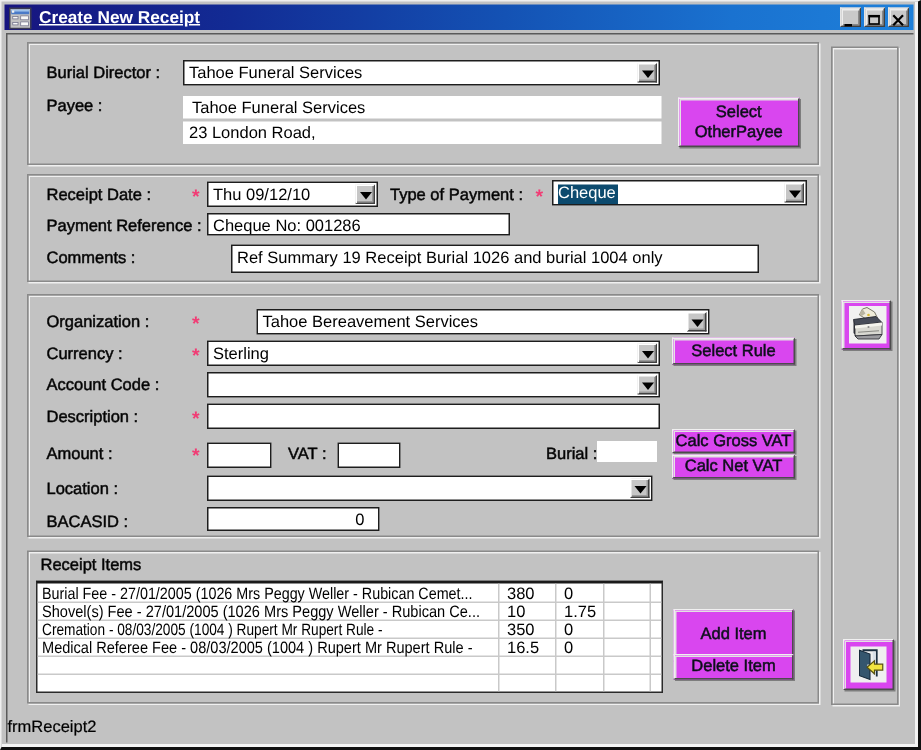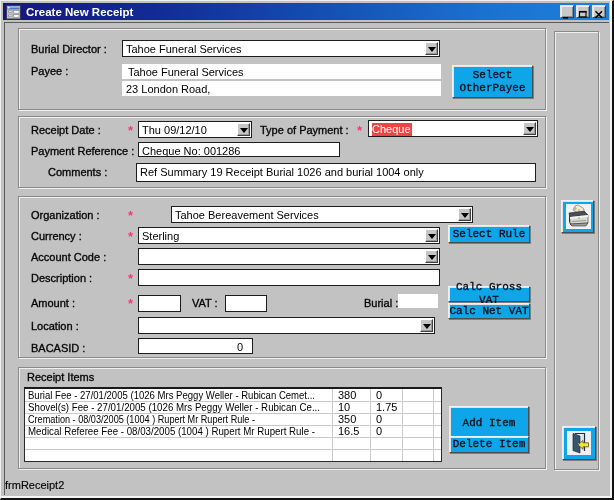--- a/index.html
+++ b/index.html
@@ -4,37 +4,37 @@
 *{margin:0;padding:0;box-sizing:border-box;}
 html,body{width:614px;height:500px;overflow:hidden;}
 body{font-family:"Liberation Sans",sans-serif;background:#c2c2c2;position:relative;}
 
 .frame{position:absolute;left:0;top:0;width:614px;height:500px;
  border-top:1px solid #efefef;border-left:1px solid #efefef;
  border-right:2px solid #101010;border-bottom:2px solid #101010;
  box-shadow:inset -2px -2px 0 #f4f4f4;}
 .title{position:absolute;left:3px;top:3px;width:606px;height:17px;
  background:linear-gradient(to right,#17157f 0%,#122b94 25%,#1452b4 55%,#1a72d0 80%,#1e80da 100%);}
-.tcap{position:absolute;left:23px;top:3px;font-size:11.5px;font-weight:bold;color:#fff;}
+.tcap{position:absolute;left:23px;top:3px;font-size:11.5px;font-weight:bold;color:#fff;text-decoration:underline;}
 .ticon{position:absolute;left:2px;top:1px;}
 .tbtn{position:absolute;top:2px;width:14px;height:13px;background:#c9c9c9;
  border:1px solid;border-color:#e4e4e4 #404040 #404040 #e4e4e4;box-shadow:inset 1px 1px 0 #ededed, inset -1px -1px 0 #8a8a8a;}
 
 .grp{position:absolute;border:1px solid #8a8a8a;box-shadow:1px 1px 0 #f0f0f0, inset 1px 1px 0 #f0f0f0;}
 .lbl{position:absolute;font-size:11px;color:#000;white-space:nowrap;-webkit-text-stroke:0.35px #111;}
 .ast{position:absolute;font-size:13px;font-weight:bold;color:#f23b74;}
 .txt{position:absolute;background:#fff;border:1px solid #1d1d1d;font-size:11px;color:#000;
  padding:2px 0 0 3px;white-space:nowrap;overflow:hidden;}
 .flat{position:absolute;background:#fff;font-size:11px;color:#000;padding:2px 0 0 6px;white-space:nowrap;overflow:hidden;}
 .dd{position:absolute;right:1px;top:1px;bottom:1px;width:13px;background:#c6c6c6;
  border:1px solid;border-color:#fff #404040 #404040 #fff;box-shadow:inset -1px -1px 0 #9a9a9a;}
 .dd:after{content:"";position:absolute;left:2px;top:4px;border:4px solid transparent;border-top:5px solid #000;border-bottom:none;}
-.btn{position:absolute;background:#0ea5e9;border:1px solid;border-color:#f0f0f0 #4c4c4c #4c4c4c #f0f0f0;
+.btn{position:absolute;background:#d946ef;border:1px solid;border-color:#f0f0f0 #4c4c4c #4c4c4c #f0f0f0;
  box-shadow:1px 1px 0 #7d7d7d, inset 1px 1px 0 #e2e2e2;
- font-size:11px;color:#0c0c1c;text-align:center;display:flex;align-items:center;justify-content:center;line-height:13px;font-family:Liberation Mono, monospace;-webkit-text-stroke:0.35px #14141f;}
+ font-size:11px;color:#0c0c1c;text-align:center;display:flex;align-items:center;justify-content:center;line-height:13px;-webkit-text-stroke:0.35px #14141f;}
 .sep{position:absolute;border:1px solid #8a8a8a;box-shadow:1px 1px 0 #f0f0f0, inset 1px 1px 0 #f0f0f0;}
 </style></head>
 <body>
 <div class="frame"></div>
 <div style="position:absolute;left:4px;top:22px;width:605px;height:473px;border-top:1px solid #5a5a5a;border-left:1px solid #5a5a5a;"></div>
 <div class="title">
  <svg class="ticon" width="17" height="17" viewBox="0 0 17 17">
   <rect x="1.5" y="1.5" width="14" height="13.5" fill="#c2c2c2" stroke="#3a3a52" stroke-width="1"></rect>
   <rect x="2.5" y="2.5" width="12" height="3" fill="#4a7ac8"></rect>
   <rect x="2.5" y="2.5" width="12" height="1.2" fill="#9cc0ea"></rect>
@@ -64,25 +64,25 @@
 <div class="flat" style="left:122px;top:64px;width:319px;height:15px;">Tahoe Funeral Services</div>
 <div class="flat" style="left:122px;top:81px;width:319px;height:15px;padding-left:4px;">23 London Road,</div>
 <div class="btn" style="left:452px;top:65px;width:81px;height:33px;">Select<br>OtherPayee</div>
 
 <div class="grp" style="left:18px;top:116px;width:528px;height:72px;"></div>
 <div class="lbl" style="left:31px;top:124px;">Receipt Date :</div>
 <div class="ast" style="left:128px;top:123px;">*</div>
 <div class="txt" style="left:138px;top:121px;width:114px;height:17px;">Thu 09/12/10<div class="dd"></div></div>
 <div class="lbl" style="left:260px;top:124px;">Type of Payment :</div>
 <div class="ast" style="left:357px;top:123px;">*</div>
-<div class="txt" style="left:368px;top:120px;width:170px;height:17px;"><span style="background:#ef4444;color:#fff;padding:0 1px 6px 0;">Cheque</span><div class="dd"></div></div>
+<div class="txt" style="left:368px;top:120px;width:170px;height:17px;"><span style="background:#0c4a6e;color:#fff;padding:0 1px 6px 0;">Cheque</span><div class="dd"></div></div>
 <div class="lbl" style="left:31px;top:145px;">Payment Reference :</div>
 <div class="txt" style="left:138px;top:142px;width:202px;height:15px;">Cheque No: 001286</div>
-<div class="lbl" style="left:48px;top:166px;text-align:right;">Comments :</div>
-<div class="txt" style="left:136px;top:163px;width:400px;height:19px;">Ref Summary 19 Receipt Burial 1026 and burial 1004 only</div>
+<div class="lbl" style="left:31px;top:166px;text-align:right;">Comments :</div>
+<div class="txt" style="left:154px;top:163px;width:352px;height:19px;">Ref Summary 19 Receipt Burial 1026 and burial 1004 only</div>
 
 <div class="grp" style="left:18px;top:196px;width:528px;height:162px;"></div>
 <div class="lbl" style="left:31px;top:209px;">Organization :</div>
 <div class="ast" style="left:128px;top:208px;">*</div>
 <div class="txt" style="left:138px;top:206px;width:302px;height:17px;margin-left:33px;">Tahoe Bereavement Services<div class="dd"></div></div>
 <div class="lbl" style="left:31px;top:230px;">Currency :</div>
 <div class="ast" style="left:128px;top:229px;">*</div>
 <div class="txt" style="left:138px;top:227px;width:302px;height:17px;">Sterling<div class="dd"></div></div>
 <div class="lbl" style="left:31px;top:251px;">Account Code :</div>
 <div class="txt" style="left:138px;top:248px;width:302px;height:17px;">

